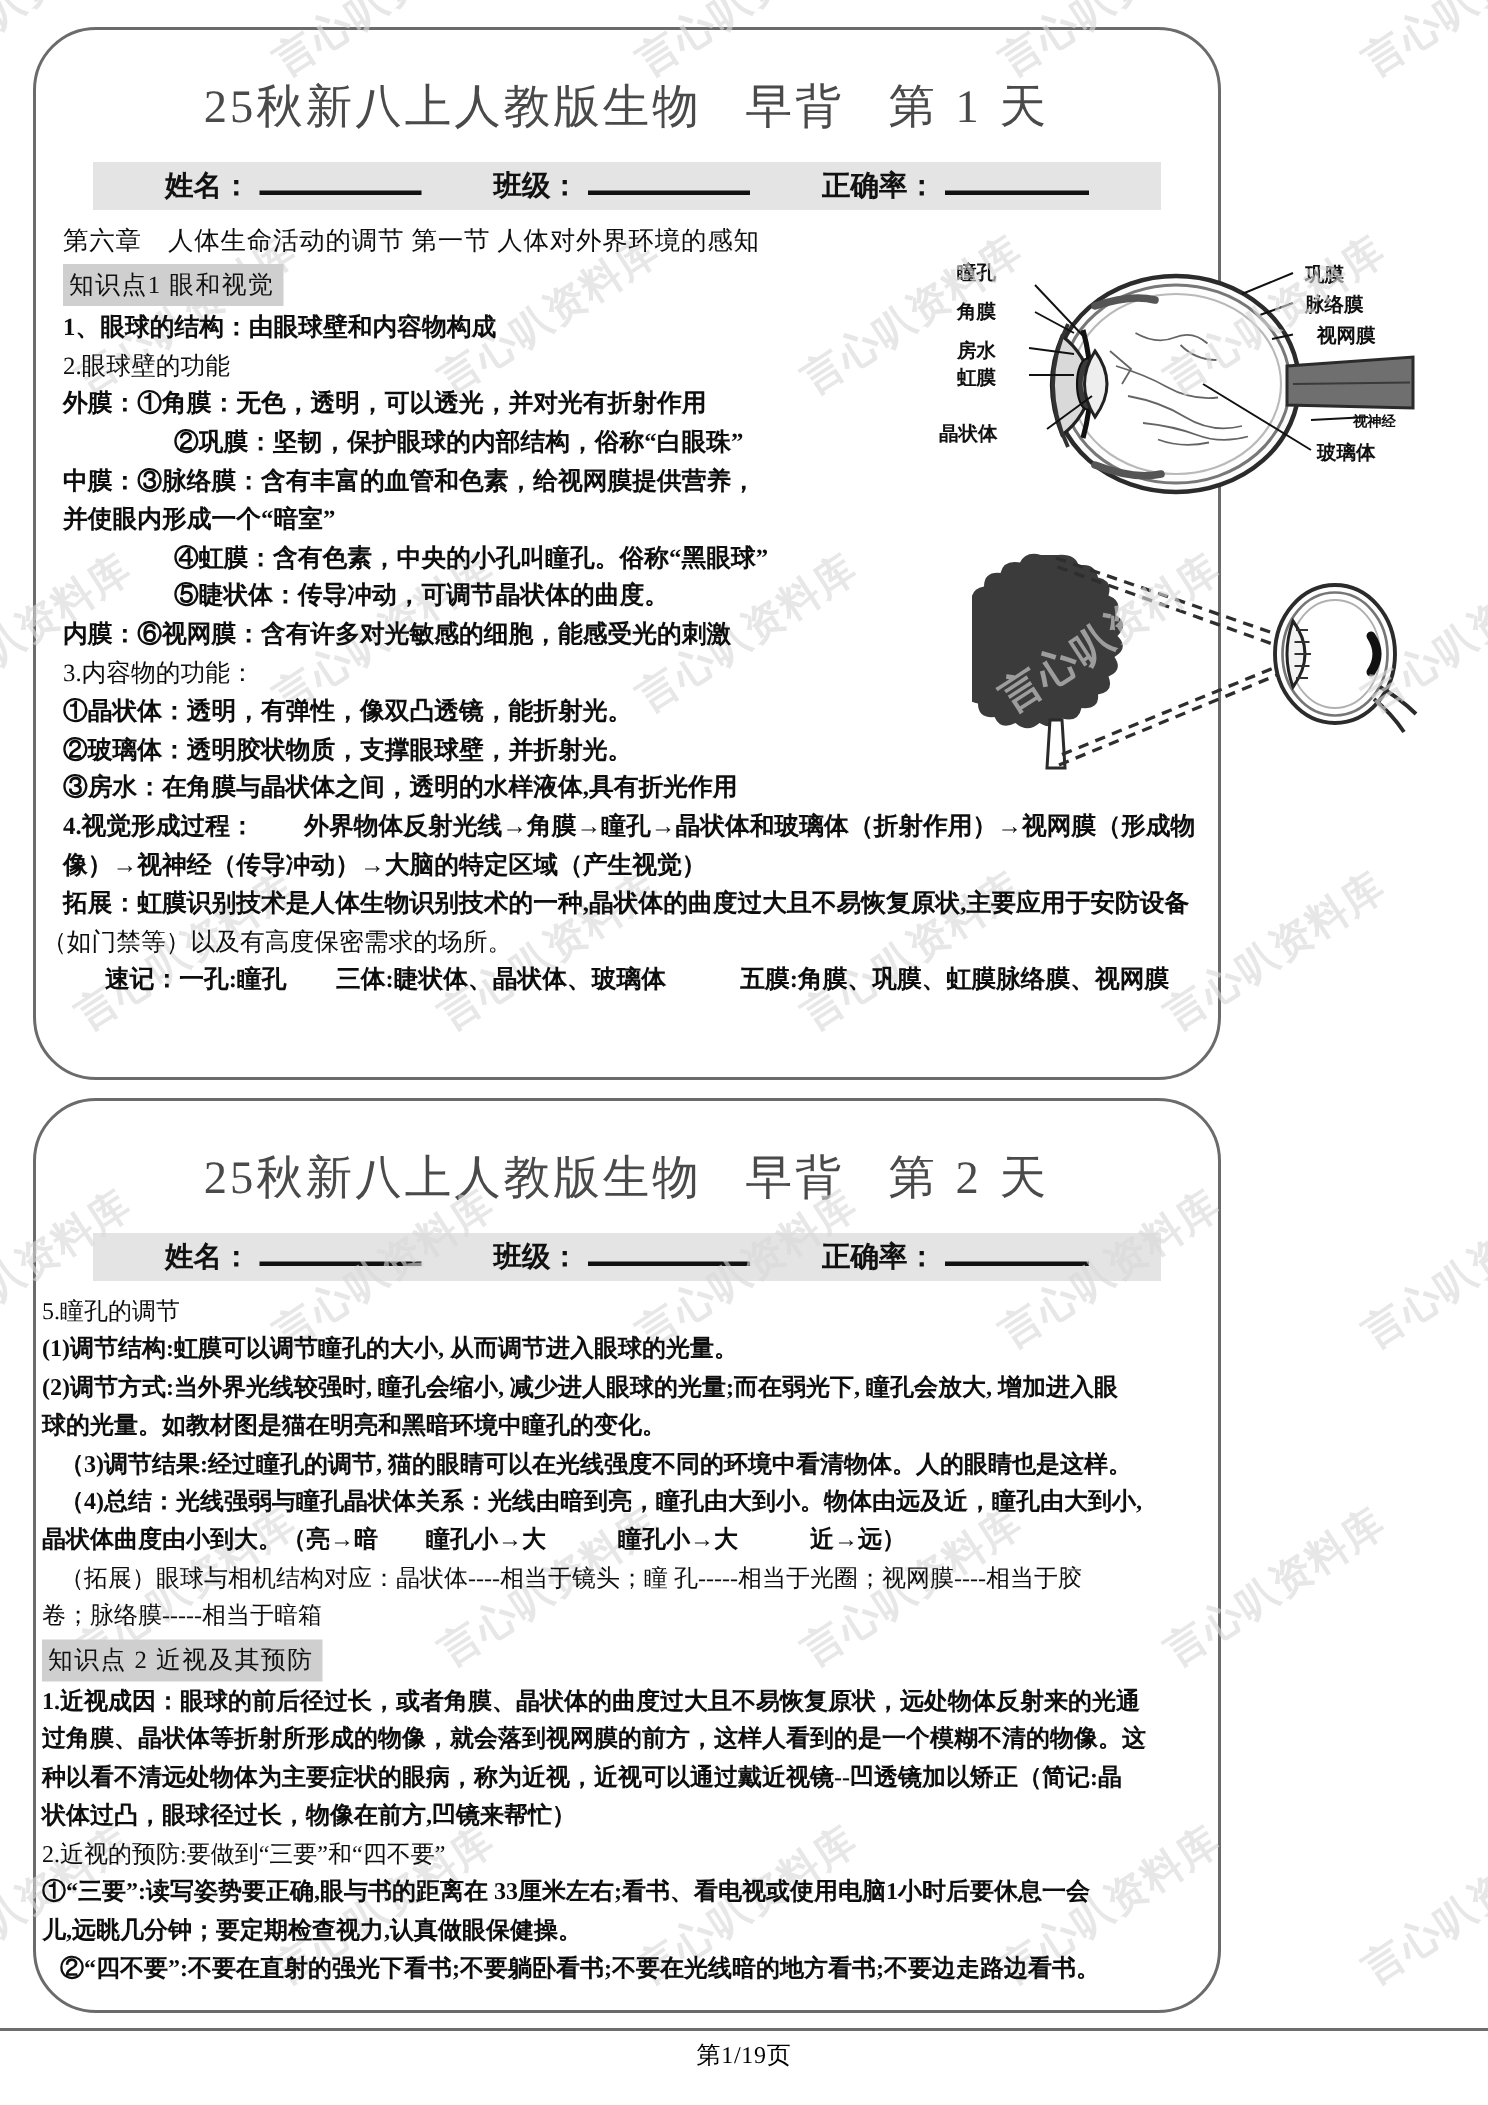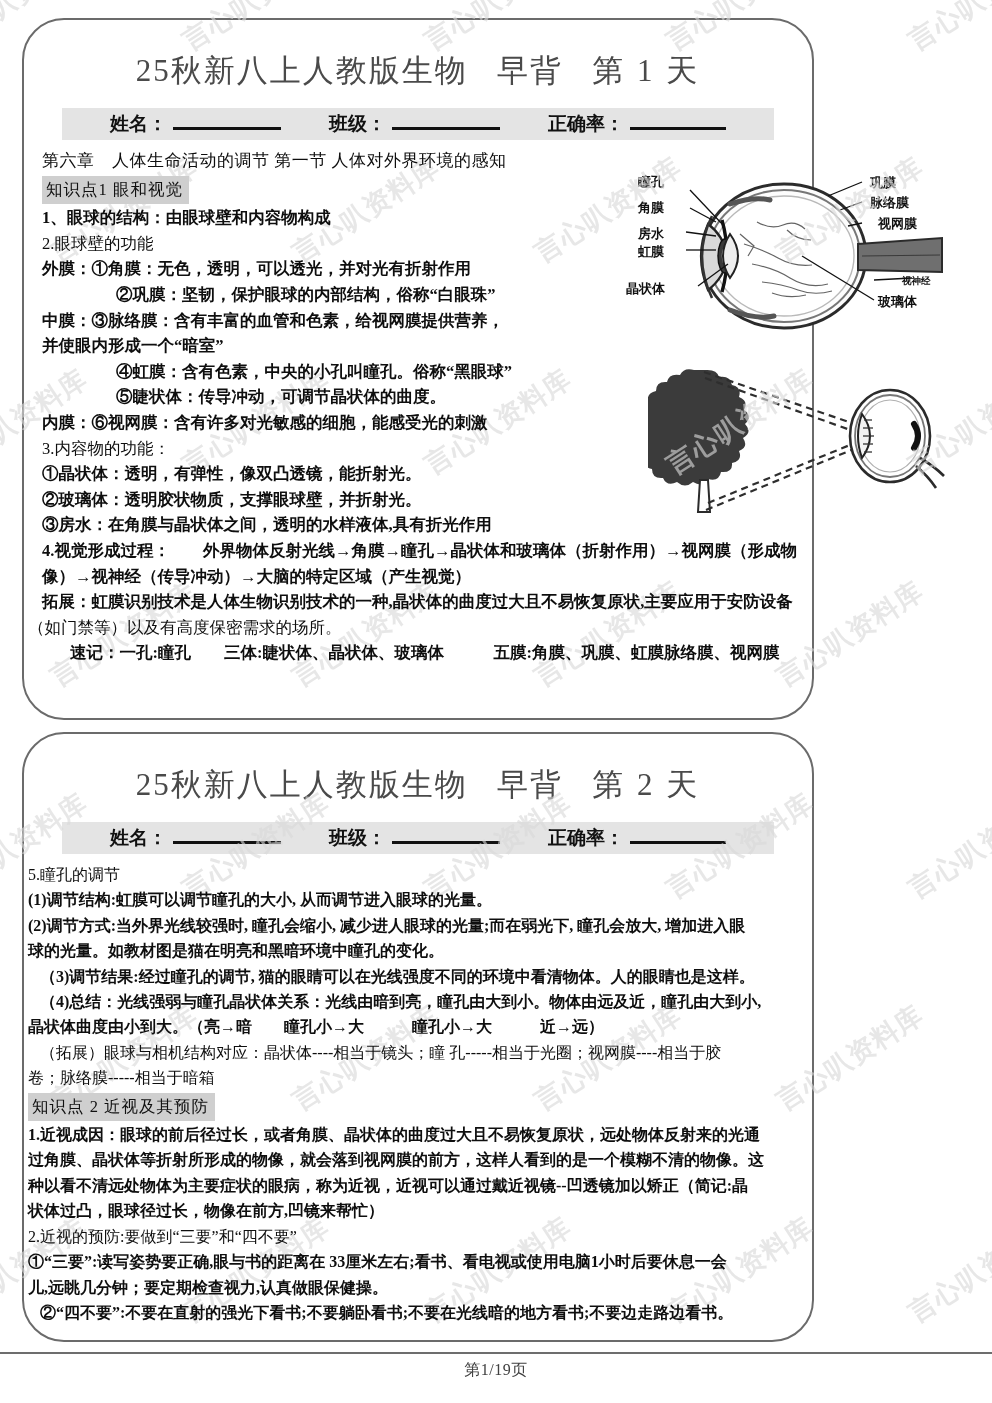--- a/index.html
+++ b/index.html
@@ -168,21 +168,21 @@
     text-align: center;
   }
   #footer-rule {
     width: 992px;
     height: 2px;
     background: #6d6d6d;
     margin: 0 auto 6px auto;
   }
   #footer-text {
     font-size: 16px;
-    color: #404040;
+    color: #000000;
     letter-spacing: .5px;
   }
 </style>
 </head>
 <body>
 
 <div id="watermark-layer">
     <span class="wm" style="left: -70px; top: -20px;">言心叭资料库</span>
     <span class="wm" style="left: 172px; top: -20px;">言心叭资料库</span>
     <span class="wm" style="left: 414px; top: -20px;">言心叭资料库</span>

